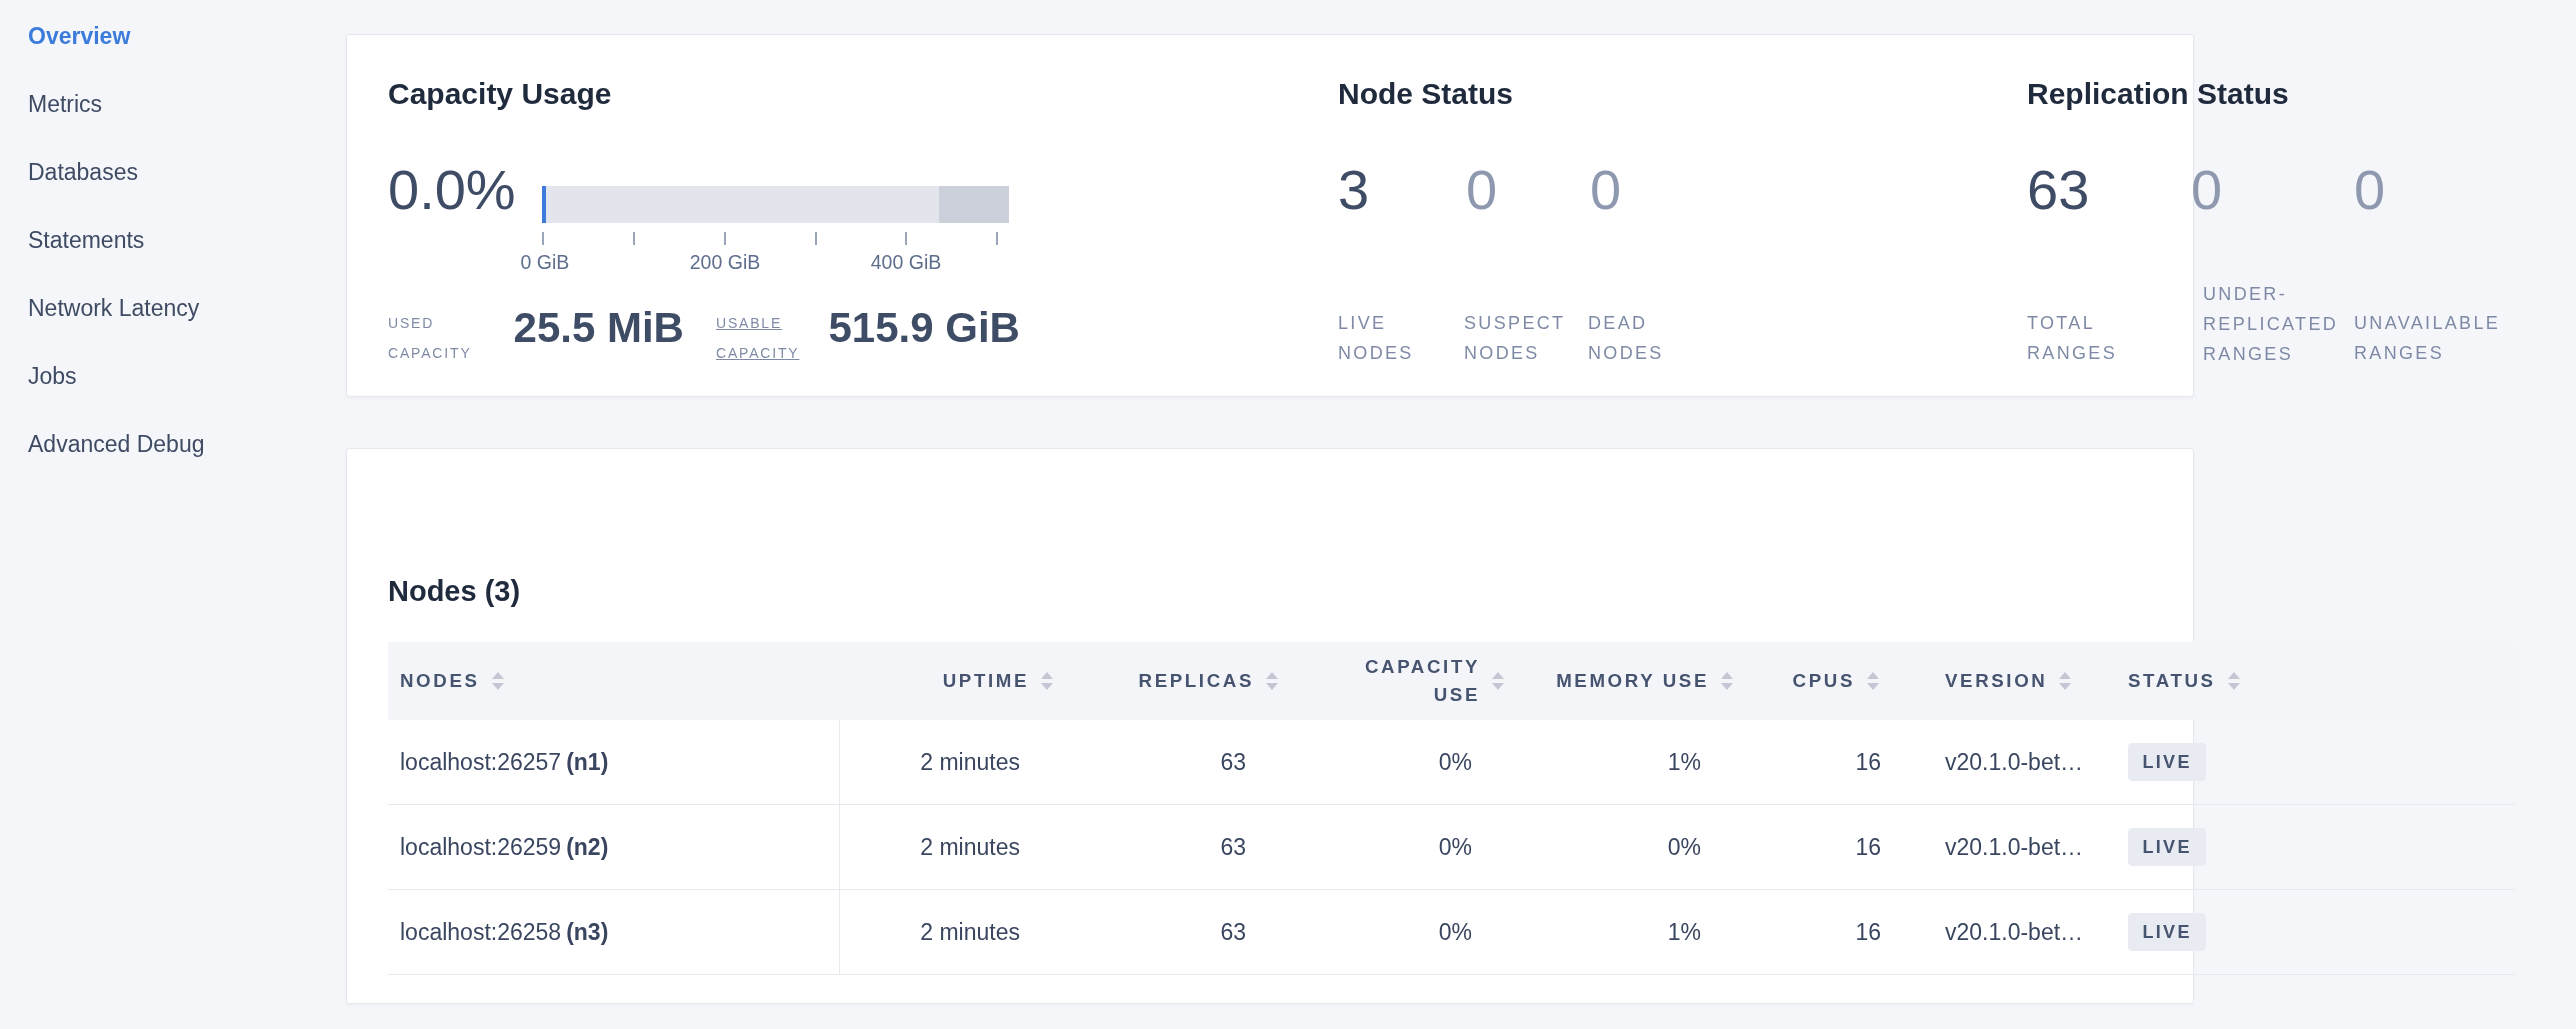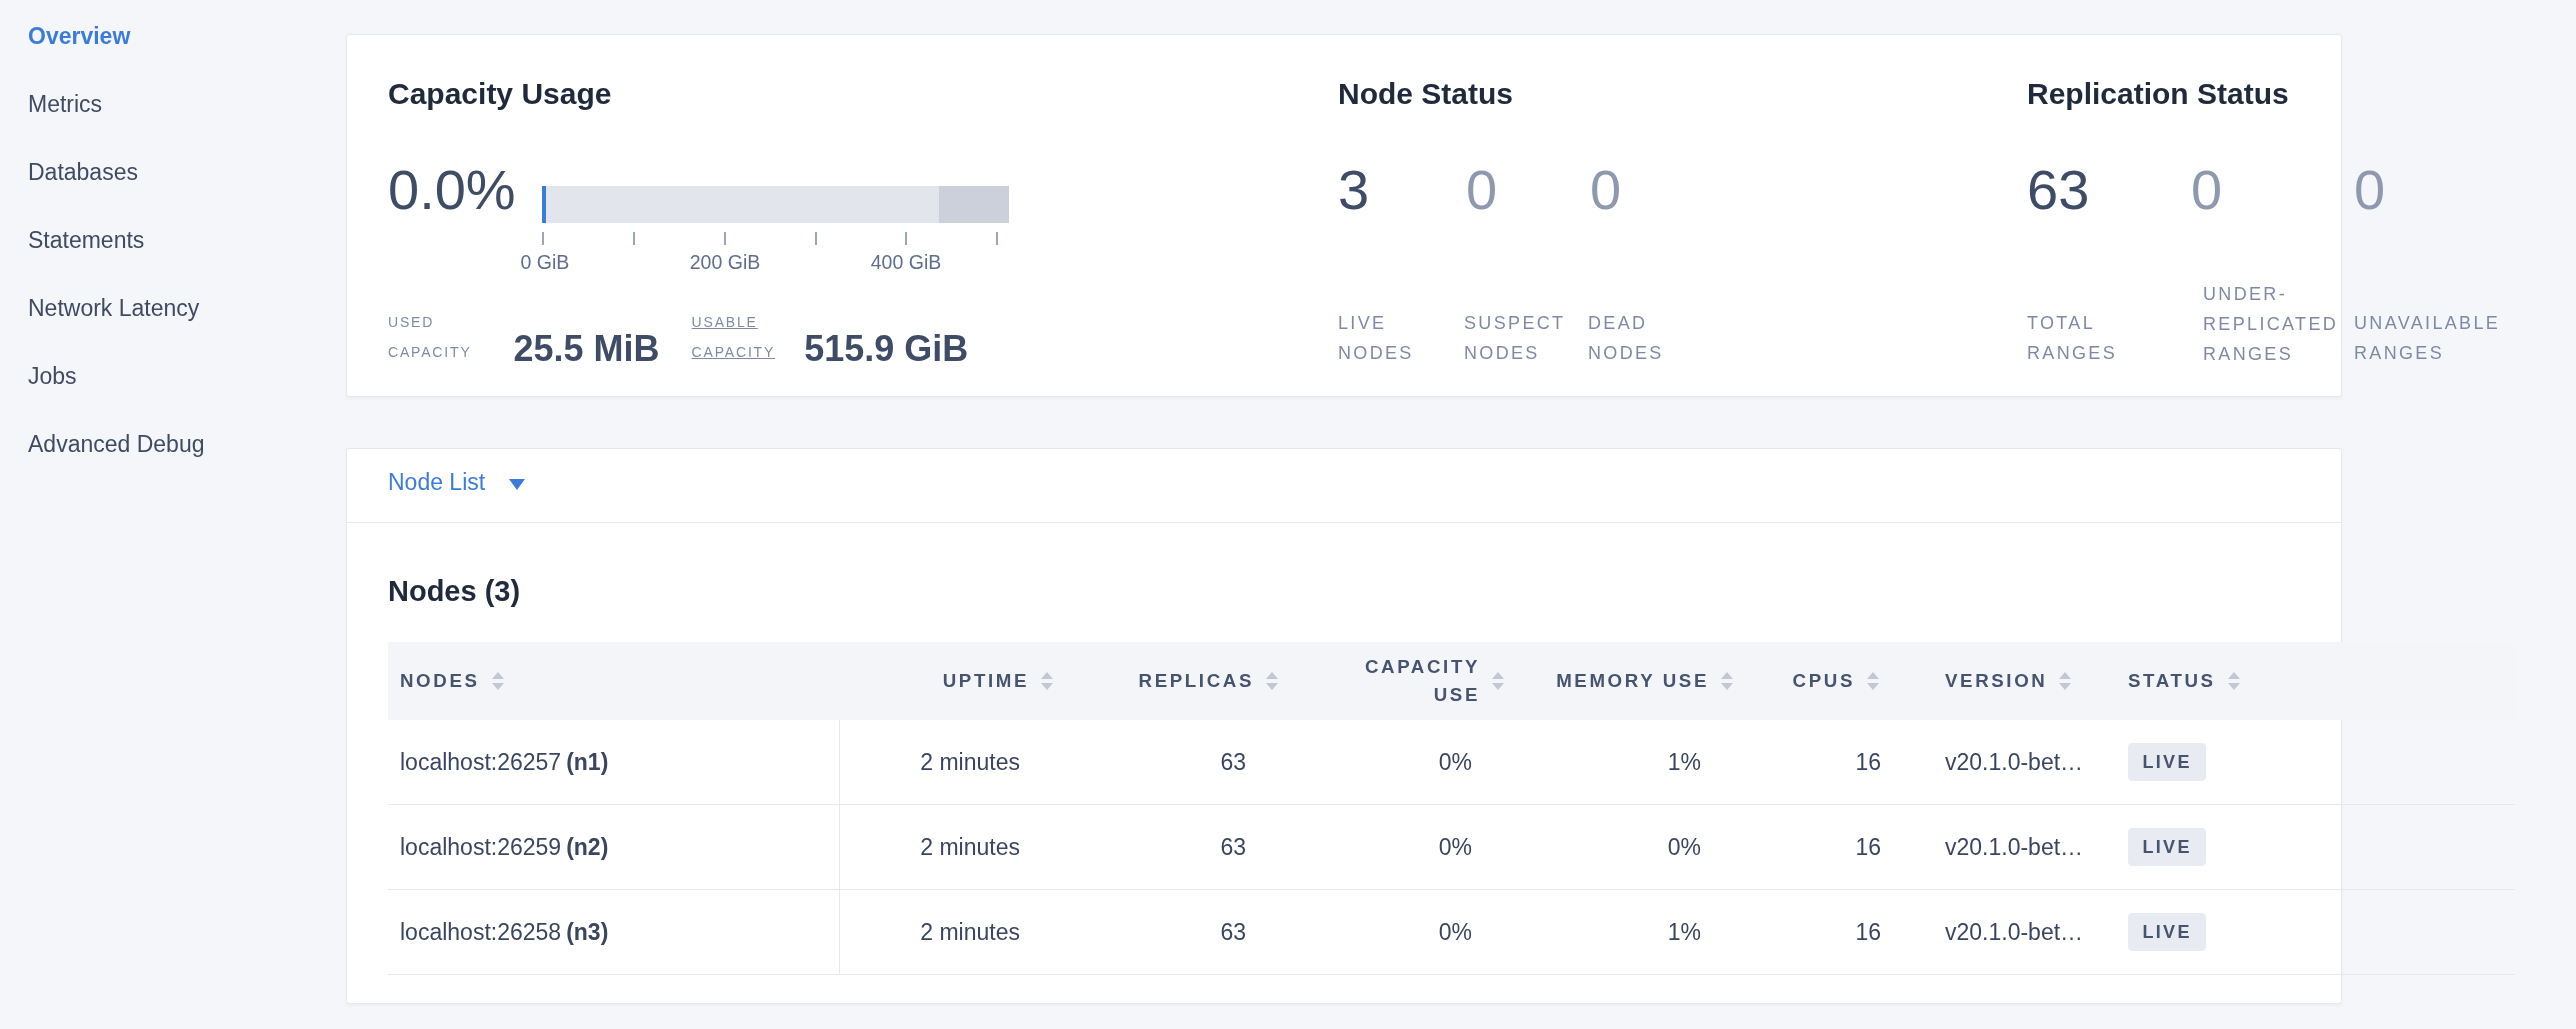--- a/index.html
+++ b/index.html
@@ -21,21 +21,21 @@
     color: #3e4b63;
     cursor: pointer;
     white-space: nowrap;
   }
   .side-item.active { color: #3b7cdb; font-weight: 700; }
 
   
   .panel {
     position: absolute;
     left: 346px;
-    width: 1996px;
+    width: 1848px;
     background: #ffffff;
     border: 0.8px solid #e4e7ed;
     border-radius: 3.4px;
     box-shadow: 0 1.7px 3.4px rgba(60,70,90,.04);
   }
   #panel-top { top: 34px; height: 363px; }
   #panel-nodes { top: 448px; height: 556px; }
 
   .sec-title {
     position: absolute;
@@ -85,21 +85,21 @@
     transform: translateX(-50%);
     white-space: nowrap;
   }
   .cap-stats {
     position: absolute;
     left: 41px; top: 272px;
     display: flex;
     align-items: flex-end;
   }
   .cap-lbl { font-size: 14px; letter-spacing: .13em; line-height: 30px; color: #7e8aa5; }
-  .cap-val { font-size: 36px; font-weight: 700; color: #3f4c66; line-height: 1; margin: 0 0 0 42px; white-space: nowrap; }
+  .cap-val { font-size: 42px; font-weight: 700; color: #3f4c66; line-height: 1; margin: 0 0 19px 42px; white-space: nowrap; }
   .cap-val.second { margin-left: 29px; }
   .cap-lbl.second { margin-left: 32px; text-decoration: underline; }
 
   
   .nl-header {
     position: absolute;
     top: 0; left: 0; right: 0;
     height: 74px;
     border-bottom: 0.8px solid #e6e9ef;
   }
@@ -273,26 +273,20 @@
     <div>REPLICATED</div>
     <div>RANGES</div>
   </div>
   <div class="stat-label" style="left:2007px">
     <div>UNAVAILABLE</div>
     <div>RANGES</div>
   </div>
 </section>
 
 <section class="panel" id="panel-nodes">
-  <div class="nl-header">
-    <div class="nl-toggle">
-      <span>Node List</span>
-      <span class="caret"></span>
-    </div>
-  </div>
 
   <h2 class="nodes-heading">Nodes (3)</h2>
 
   <div class="ntable">
 
     <div class="thead">
       <div class="th th-nodes">
         <span>NODES</span>
         <span class="sort">
             <i class="s-up"></i>

